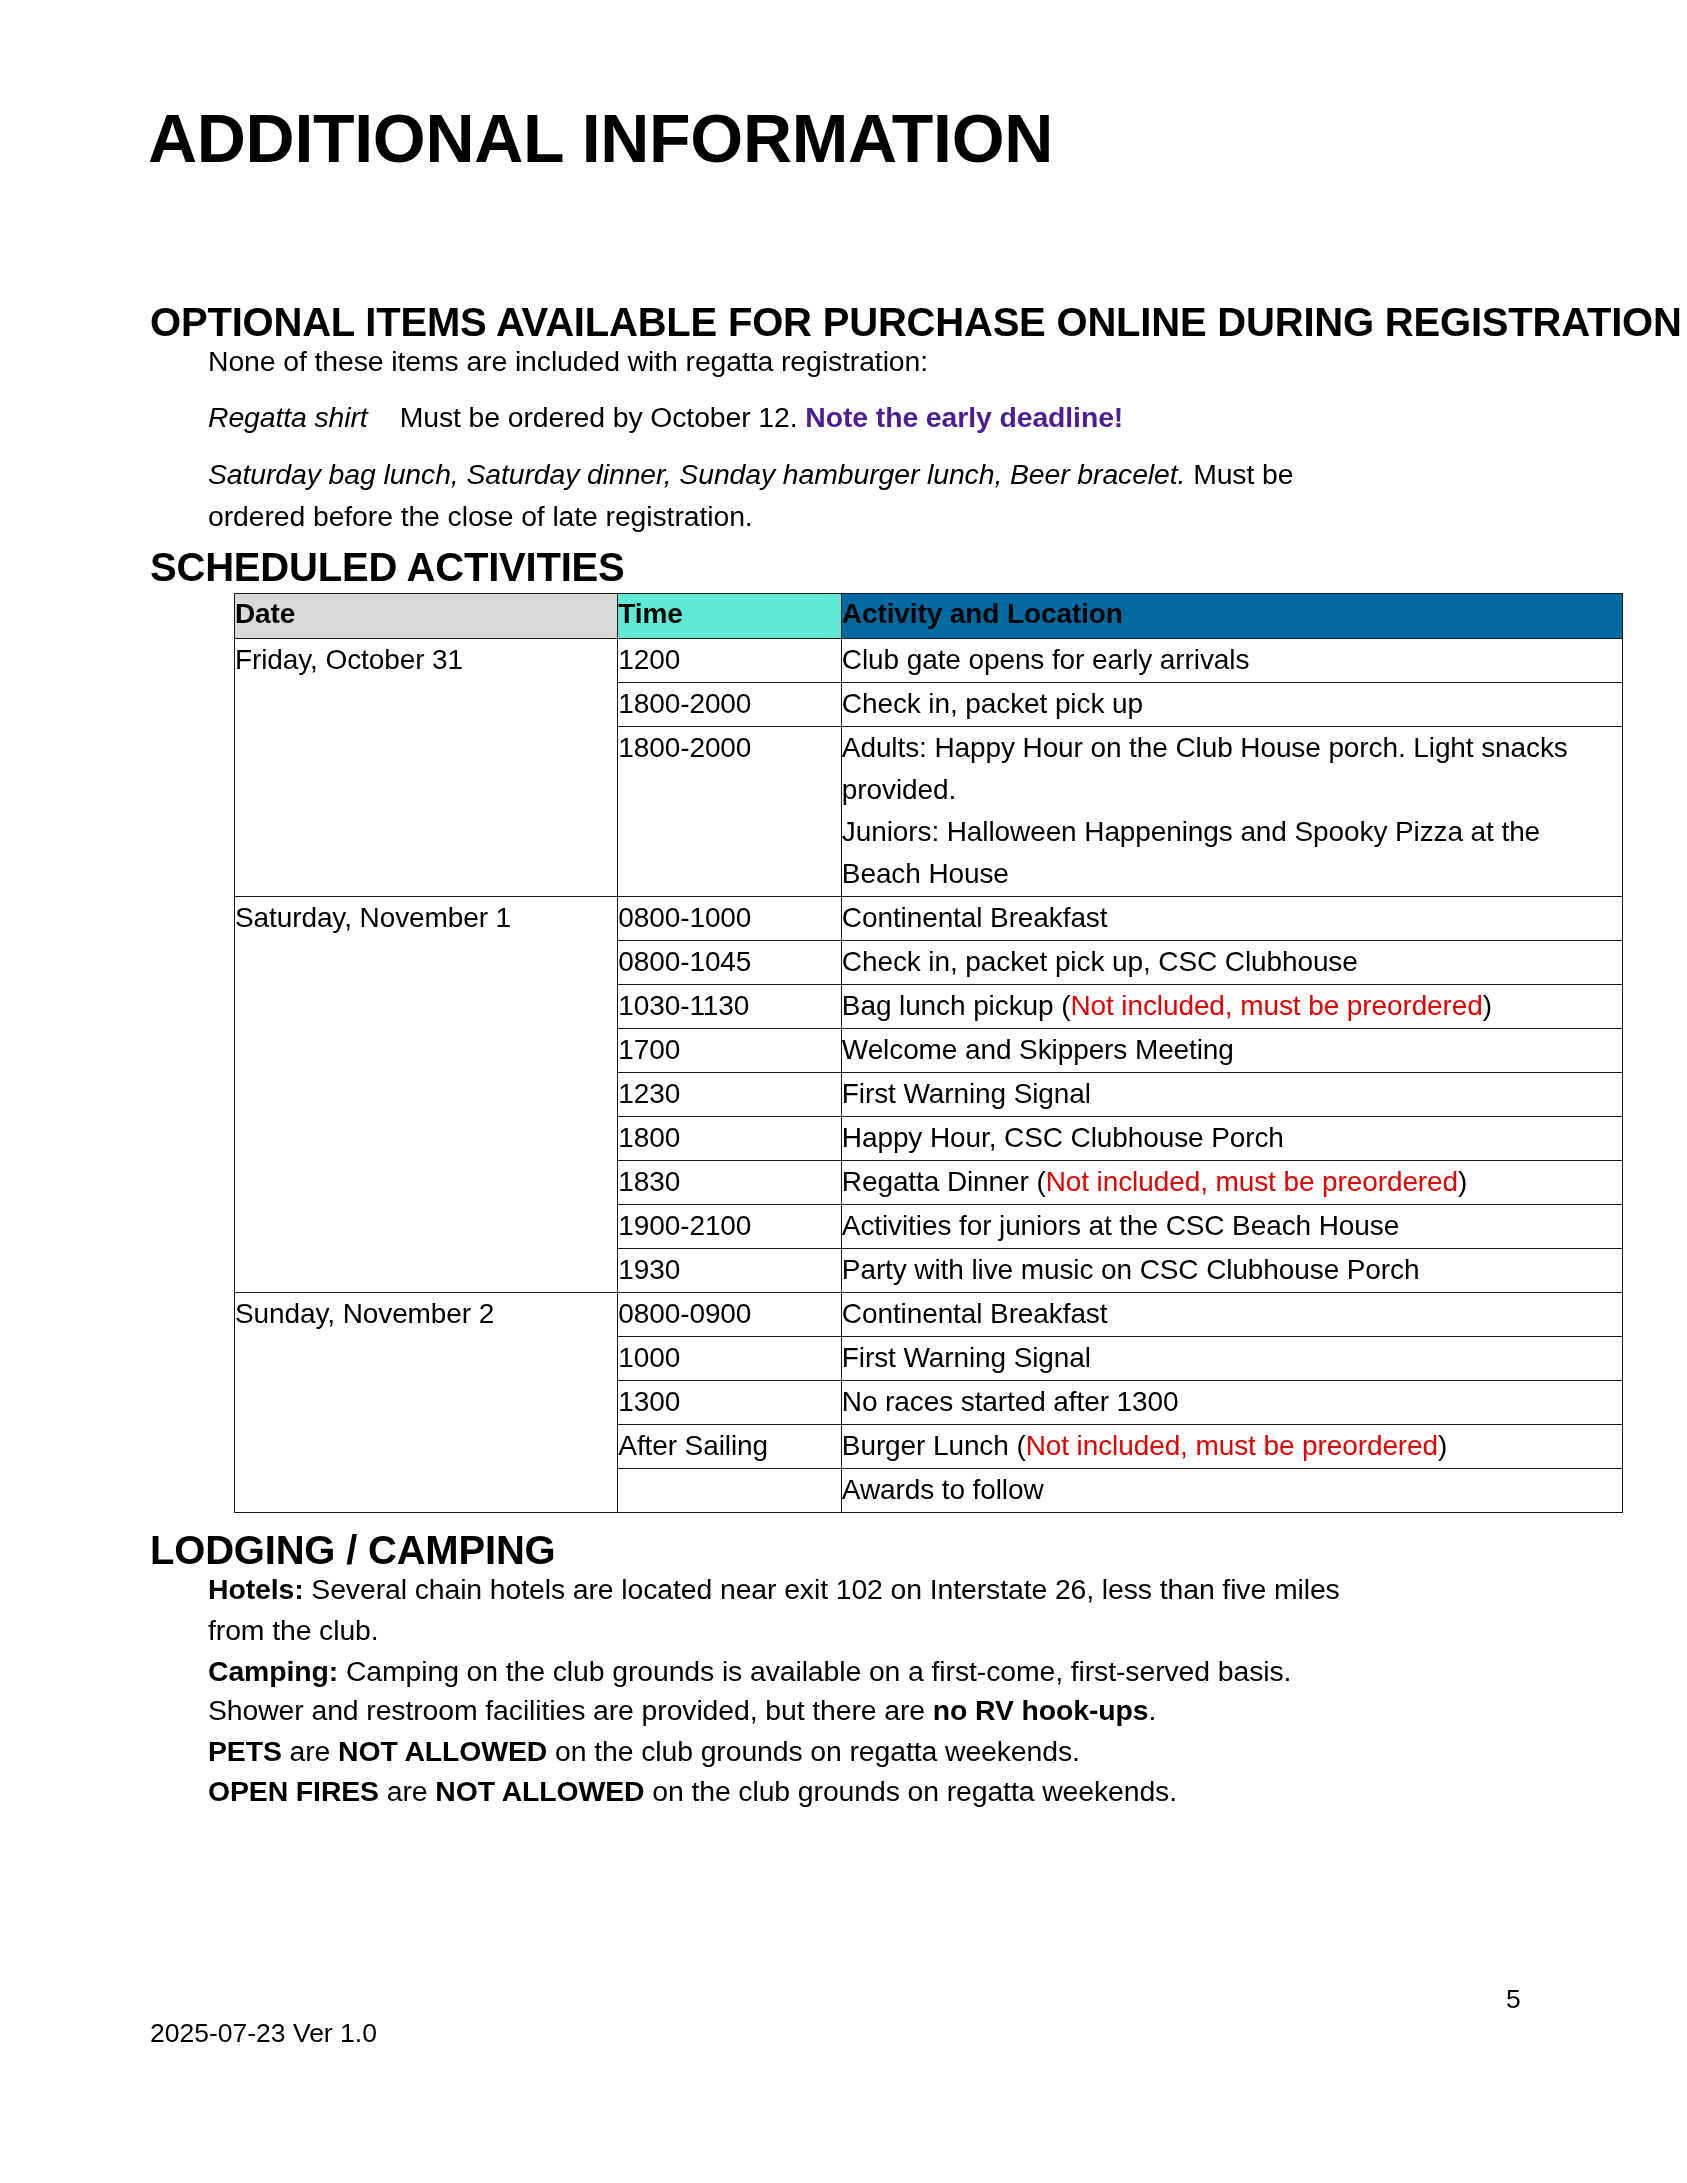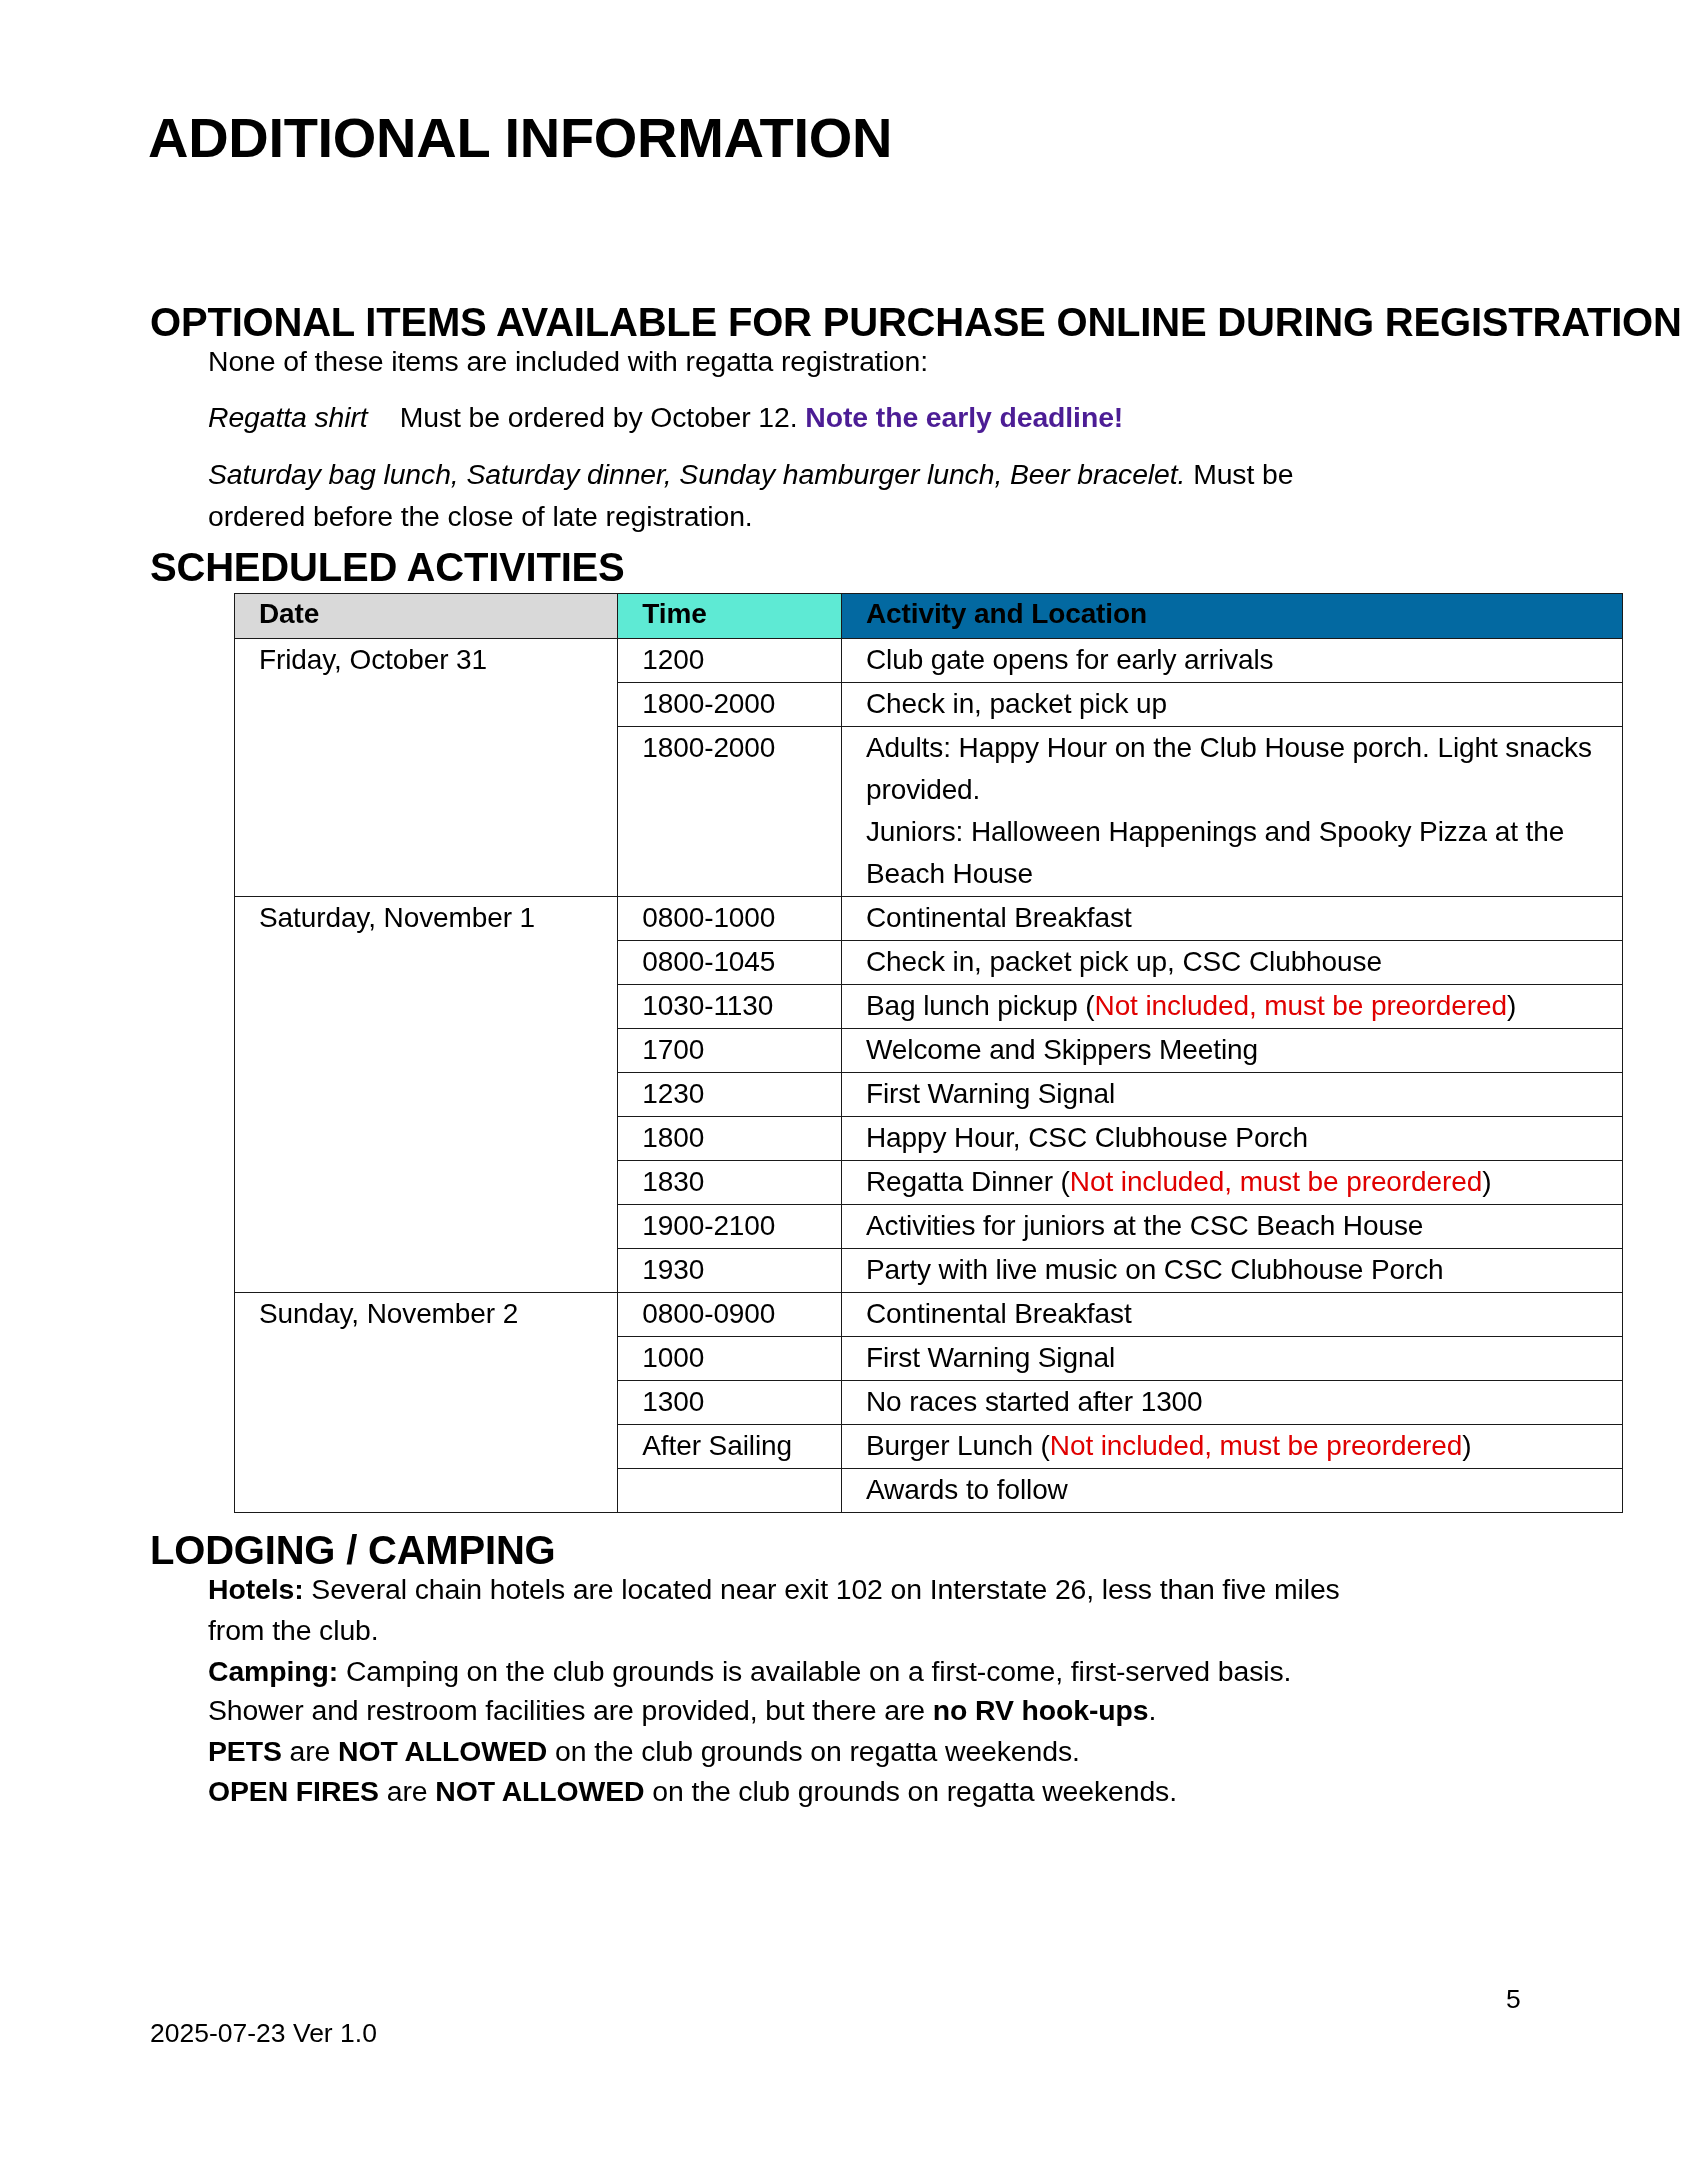--- a/index.html
+++ b/index.html
@@ -13,21 +13,21 @@
       position: relative;
       overflow: hidden;
       font-family: "Liberation Sans", sans-serif;
       color: #000000;
     }
     .abs { position: absolute; white-space: nowrap; }
 
     .title {
       left: 148px;
       top: 105px;
-      font-size: 56px;
+      font-size: 68px;
       font-weight: bold;
       line-height: 66px;
       letter-spacing: -0.3px;
     }
 
     .h2 {
       left: 150px;
       font-size: 40px;
       font-weight: bold;
       line-height: 33px;
@@ -52,21 +52,21 @@
       top: 593px;
       width: 1389px;
       border-collapse: collapse;
       font-size: 28px;
       letter-spacing: -0.1px;
     }
     .sched th, .sched td {
       border: 1.7px solid #1a1a1a;
       text-align: left;
       vertical-align: top;
-      padding: 0 24px;
+      padding: 0 0;
       white-space: nowrap;
     }
     .sched th {
       background: #d9d9d9;
       font-weight: bold;
       height: 44px;
       line-height: 40px;
     }
     .sched td {
       height: 44px;

